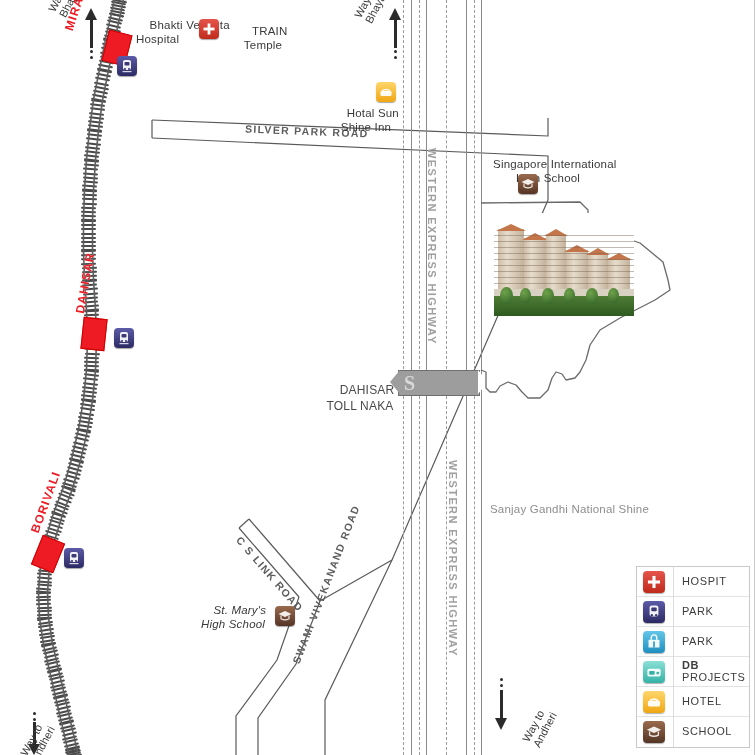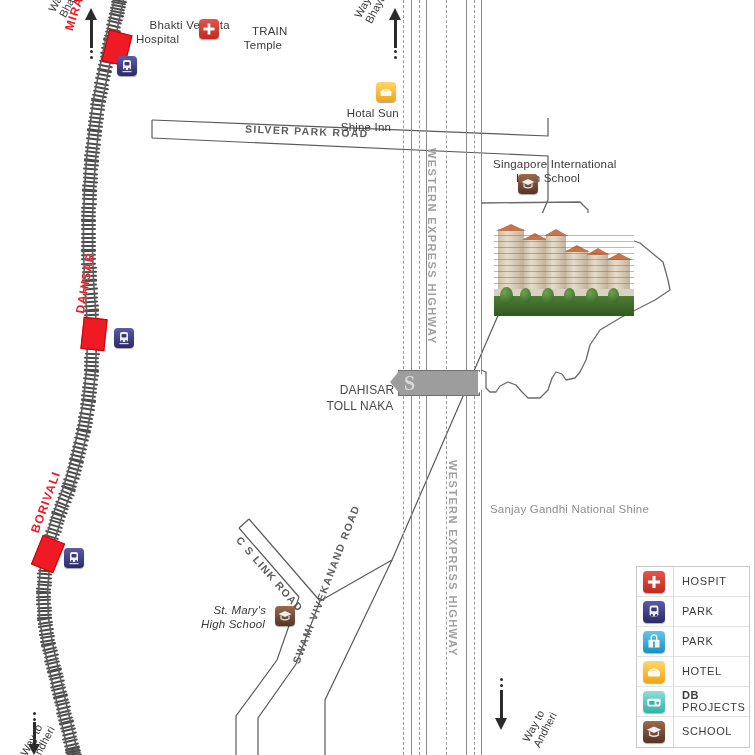--- a/index.html
+++ b/index.html
@@ -579,42 +579,42 @@
         <svg width="22" height="22" viewBox="0 0 20 20">
             <path d="M5 8 h10 v7 h-10 z" fill="#fff" opacity=".92"></path>
             <path d="M7.5 8 v-2 a2.5 2.5 0 0 1 5 0 v2" fill="none" stroke="#fff" stroke-width="1.3"></path>
             <rect x="9.3" y="9.5" width="1.4" height="5.5" fill="#1f8fc0"></rect>
           </svg>
       </div>
       <div class="lsep"></div>
       <div class="ltext">PARK</div>
     </div>
     <div class="lrow">
-      <div class="licon ico-hotel">
-        <svg width="22" height="22" viewBox="0 0 20 20">
-            <rect x="4.5" y="9" width="11" height="5" rx="1.2" fill="#fff" opacity=".95"></rect>
-            <path d="M6 9 q4 -3 8 0" fill="none" stroke="#fff" stroke-width="1.6" opacity=".9"></path>
-          </svg>
-      </div>
-      <div class="lsep"></div>
-      <div class="ltext">HOTEL</div>
-    </div>
-    <div class="lrow">
       <div class="licon ico-db">
         <svg width="22" height="22" viewBox="0 0 20 20">
             <rect x="4" y="7" width="12" height="7" rx="1.5" fill="#fff" opacity=".92"></rect>
             <rect x="5.6" y="9" width="5" height="3.4" rx=".8" fill="#35b2a6"></rect>
             <circle cx="13.4" cy="11" r="1.3" fill="#35b2a6"></circle>
           </svg>
       </div>
       <div class="lsep"></div>
       <div class="ltext">
         <b>DB</b>
         <span>PROJECTS</span>
       </div>
+    </div>
+    <div class="lrow">
+      <div class="licon ico-hotel">
+        <svg width="22" height="22" viewBox="0 0 20 20">
+            <rect x="4.5" y="9" width="11" height="5" rx="1.2" fill="#fff" opacity=".95"></rect>
+            <path d="M6 9 q4 -3 8 0" fill="none" stroke="#fff" stroke-width="1.6" opacity=".9"></path>
+          </svg>
+      </div>
+      <div class="lsep"></div>
+      <div class="ltext">HOTEL</div>
     </div>
     <div class="lrow">
       <div class="licon ico-school">
         <svg width="22" height="22" viewBox="0 0 20 20">
             <path d="M3.5 8 L10 5 L16.5 8 L10 11 Z" fill="#fff" opacity=".9"></path>
             <path d="M6 9.6 v3.2 q4 2.2 8 0 v-3.2" fill="none" stroke="#fff" stroke-width="1.2" opacity=".85"></path>
           </svg>
       </div>
       <div class="lsep"></div>
       <div class="ltext">SCHOOL</div>

